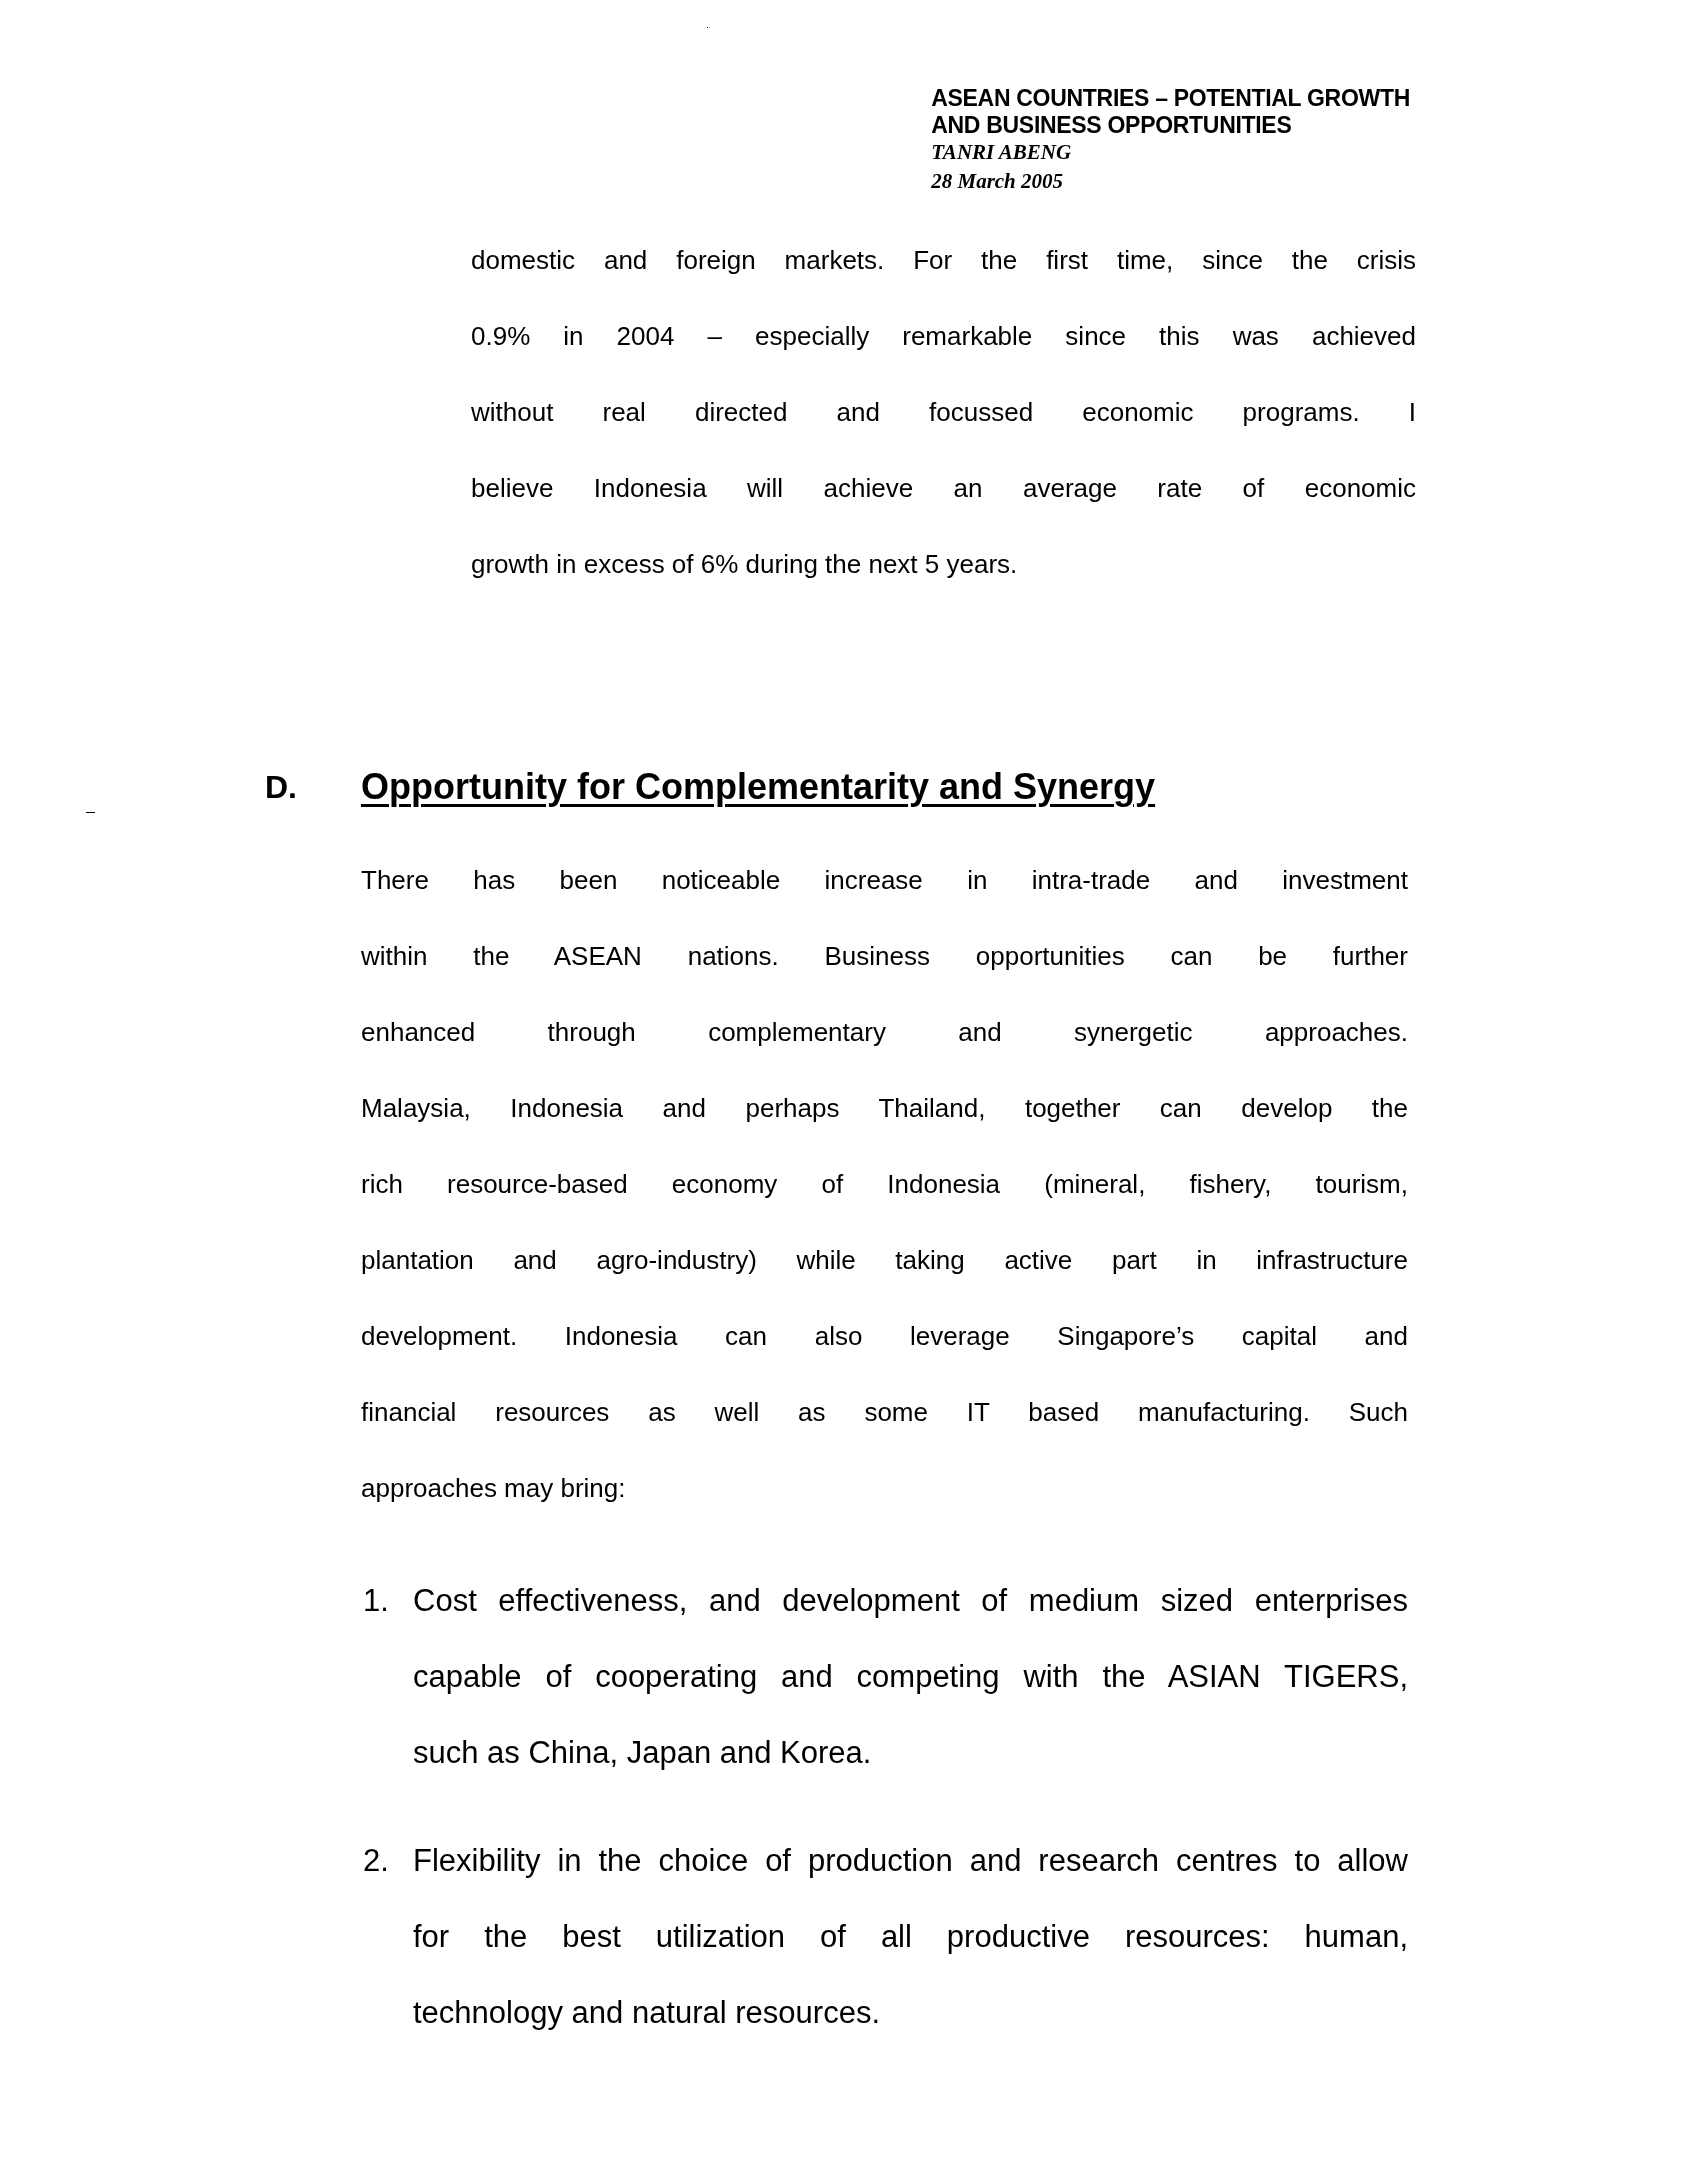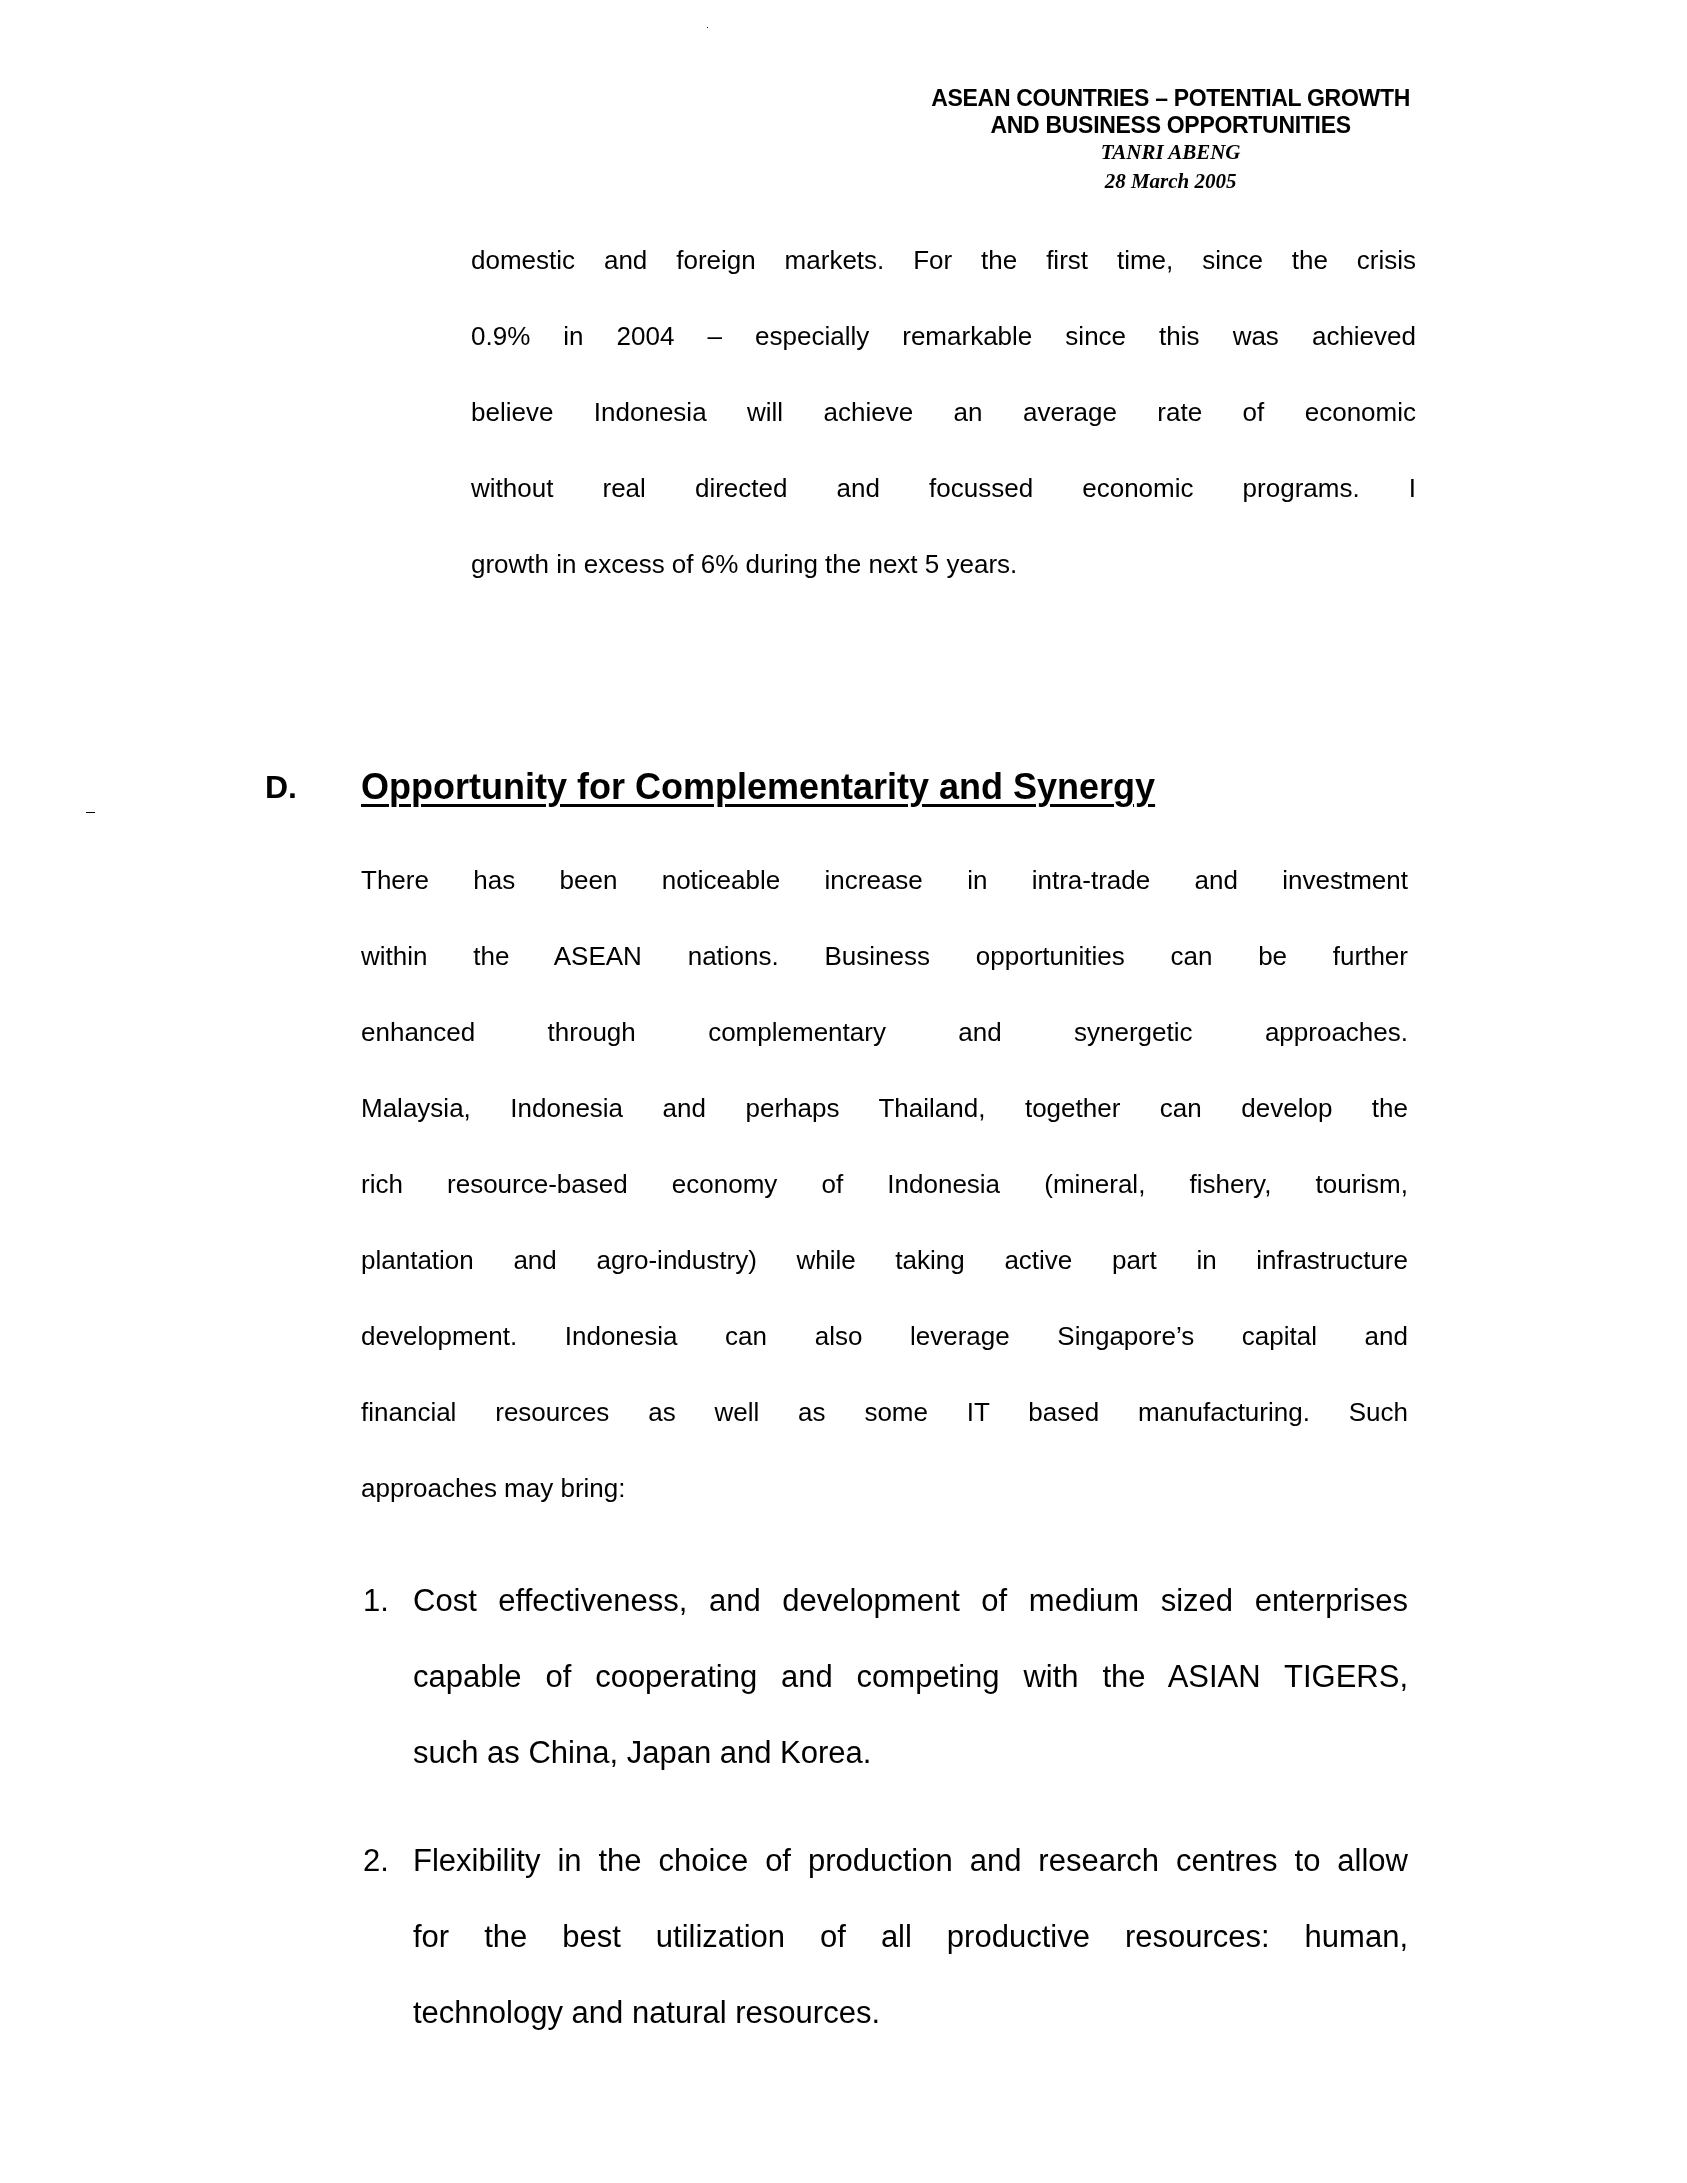--- a/index.html
+++ b/index.html
@@ -1,18 +1,18 @@
 <!DOCTYPE html>
 <html style="font-size:10.6px"><head>
   <meta charset="utf-8">
   <style>
     html, body { margin: 0; padding: 0; background: #ffffff; }
     body { width: 1687px; height: 2183px; position: relative; overflow: hidden;
            font-family: "Liberation Sans", sans-serif; color: #000; }
-    .header { position: absolute; right: 277px; top: 85px; text-align: center; }
+    .header { position: absolute; right: 277px; top: 85px; text-align: left; }
     .header .h-bold { font-family: "Liberation Sans", sans-serif; font-weight: bold;
                       font-size: 23px; line-height: 26.5px; letter-spacing: -0.3px; }
     .header .h-ital { font-family: "Liberation Serif", serif; font-style: italic; font-weight: bold;
                       font-size: 21px; line-height: 29px; }
     .para { position: absolute; font-size: 26px; line-height: 76px; text-align: justify; }
     .para .ln { display: block; height: 76px; white-space: nowrap; text-align-last: justify; }
     .para .ln.last { text-align-last: left; }
     #para1 { left: 471px; top: 222px; width: 945px; }
     #section-letter { position: absolute; left: 265px; top: 767px; font-size: 32px;
                       font-weight: bold; line-height: 40px; }
@@ -35,22 +35,22 @@
 <div class="header">
   <div class="h-bold">ASEAN COUNTRIES – POTENTIAL GROWTH</div>
   <div class="h-bold">AND BUSINESS OPPORTUNITIES</div>
   <div class="h-ital">TANRI ABENG</div>
   <div class="h-ital">28 March 2005</div>
 </div>
 
 <div class="para" id="para1">
   <span class="ln">domestic and foreign markets.  For the first time, since the crisis</span>
   <span class="ln">0.9% in 2004 – especially remarkable since this was achieved</span>
+  <span class="ln">without real directed and focussed economic programs.   I</span>
   <span class="ln">believe Indonesia will achieve an average rate of economic</span>
-  <span class="ln">without real directed and focussed economic programs.   I</span>
   <span class="ln last">growth in excess of 6% during the next 5 years.</span>
 </div>
 
 <div id="section-letter">D.</div>
 <div id="section-title">Opportunity for Complementarity and Synergy</div>
 
 <div class="para" id="para2">
   <span class="ln">There has been noticeable increase in intra-trade and investment</span>
   <span class="ln">within the ASEAN nations.  Business opportunities can be further</span>
   <span class="ln">enhanced through complementary and synergetic approaches.</span>

